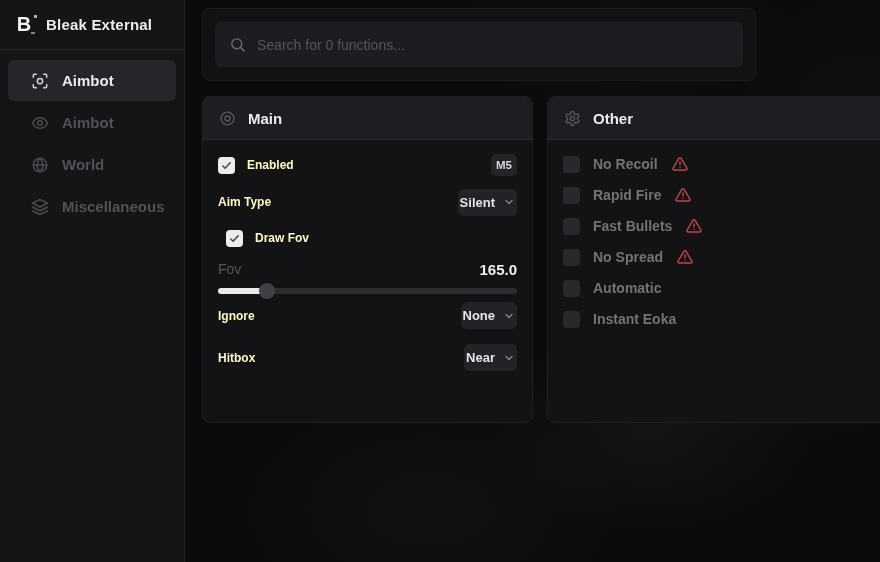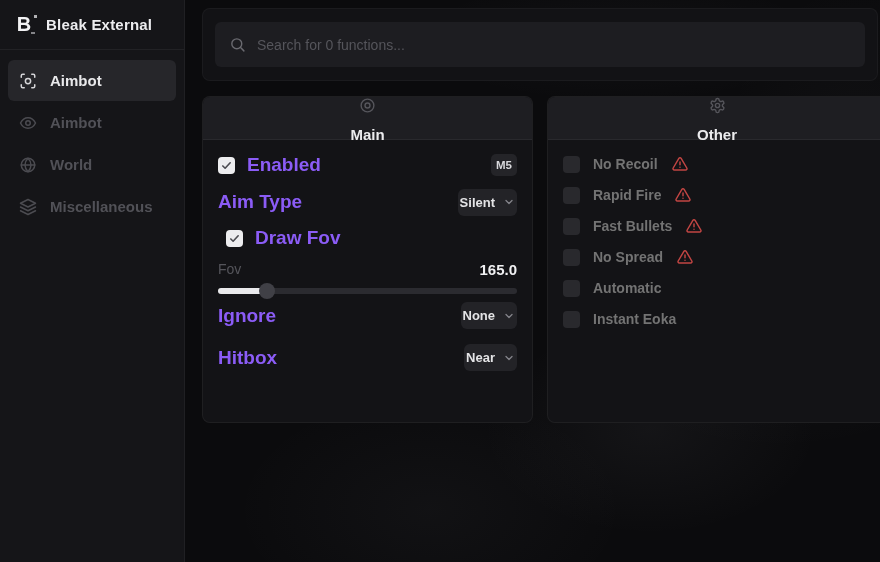--- a/index.html
+++ b/index.html
@@ -45,31 +45,31 @@
   }
   .logo::after {
     content:""; position:absolute; right:1px; bottom:4px;
     width:4px; height:2px; background:#cfcfd4; opacity:.6;
   }
   .sb-title { font-size:15px; font-weight:700; color:#ededef; letter-spacing:.2px; }
   .nav { padding:10px 8px; }
   .nav-item {
     height:41px; border-radius:6px;
     display:flex; align-items:center; gap:13px;
-    padding:0 11px; cursor:pointer;
+    padding:0 23px; cursor:pointer;
     color:#515157;
     margin-bottom:1px;
   }
   .nav-item.active { background:#26262a; color:#e9e9eb; }
   .nav-item .nav-icon { display:flex; color:inherit; opacity:.9; }
   .nav-label { font-size:15px; font-weight:600; }
 
   
   .search-panel {
-    position:absolute; left:202px; top:8px; width:676px; height:73px;
+    position:absolute; left:202px; top:8px; width:554px; height:73px;
     background:#121215; border:1px solid rgba(255,255,255,0.04);
     border-radius:8px; z-index:1;
   }
   .search-box {
     position:absolute; left:12px; right:12px; top:13px; bottom:13px;
     background:#1d1d21; border-radius:6px;
     display:flex; align-items:center; gap:11px; padding:0 14px;
   }
   .search-box svg { color:#6a6a70; flex:none; }
   .search-input {
@@ -83,30 +83,30 @@
   .panel {
     position:absolute; top:96px; height:327px;
     background:#131316; border:1px solid rgba(255,255,255,0.05);
     border-radius:8px; overflow:hidden; z-index:1;
   }
   .panel-main  { left:202px; width:331px; }
   .panel-other { left:547px; width:340px; }
   .panel-header {
     height:43px; background:#1e1e22;
     border-bottom:1px solid rgba(255,255,255,0.05);
-    display:flex; align-items:center; gap:12px; padding:0 16px;flex-direction:column;
+    display:flex; align-items:center; gap:12px; padding:0 16px;
   }
   .panel-header .hdr-icon { display:flex; color:#55555b; }
   .panel-title { font-size:15px; font-weight:700; color:#ececee; }
   .panel-body { padding:13px 15px; }
 
   
   .row { display:flex; align-items:center; justify-content:space-between; }
   .check-group { display:flex; align-items:center; gap:12px; }
-  .lbl { font-size:19px; font-weight:600; color:#8b5cf6; }
+  .lbl { font-size:12px; font-weight:600; color:#fef9c3; }
   .dim { font-size:14px; font-weight:500; color:#55555b; }
 
   .checkbox {
     width:17px; height:17px; border-radius:4px; background:#29292d;
     display:flex; align-items:center; justify-content:center; cursor:pointer;
     flex:none;
   }
   .checkbox svg { display:none; }
   .checkbox.checked { background:#ededef; }
   .checkbox.checked svg { display:block; }

